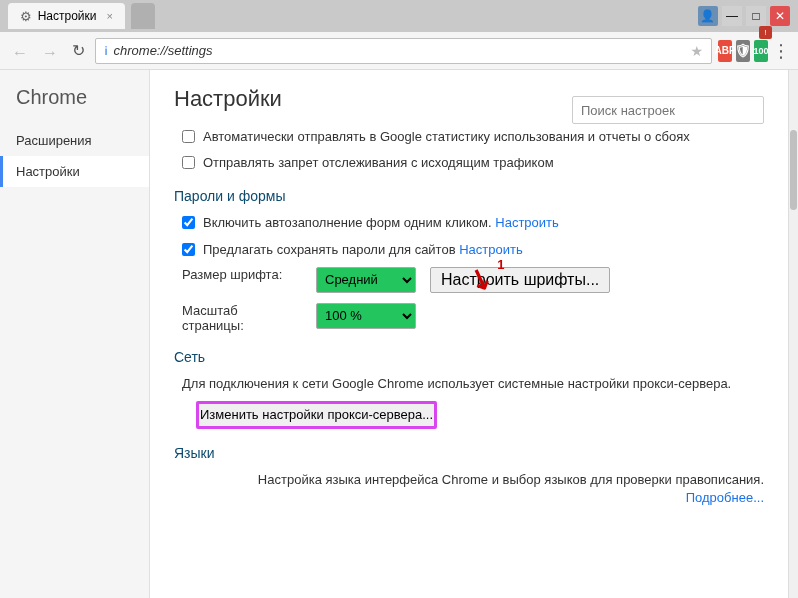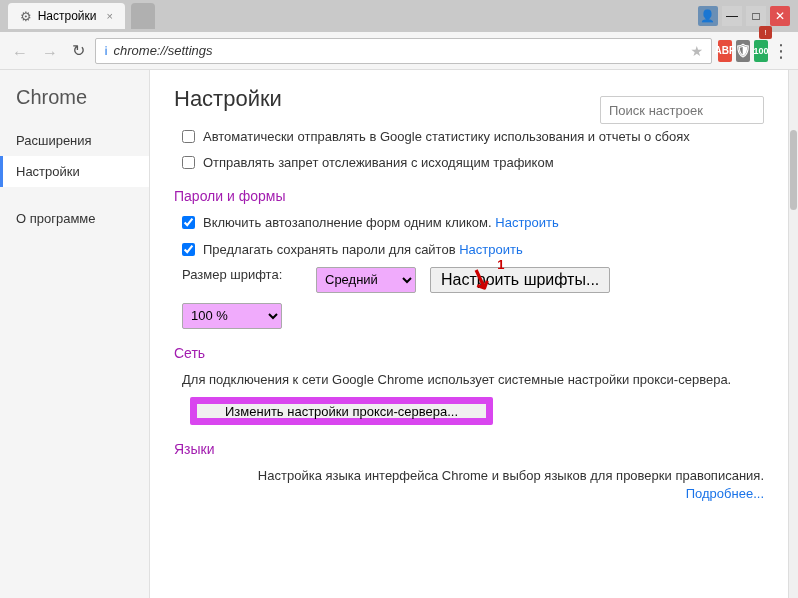--- a/index.html
+++ b/index.html
@@ -137,33 +137,33 @@
 
     .page-title {
       font-size: 22px;
       font-weight: 400;
       color: #333;
       margin-bottom: 16px;
     }
     .search-box {
       float: right;
       margin-top: -32px;
-      width: 164px;
+      width: 192px;
       height: 28px;
       border: 1px solid #ccc;
       border-radius: 2px;
       padding: 0 8px;
       font-size: 13px;
     }
     .clearfix::after { content: ''; display: table; clear: both; }
 
     .section-title {
       font-size: 14px;
       font-weight: 500;
-      color: #a21caf;
+      color: #0c4a6e;
       margin: 16px 0 10px 0;
     }
 
     .checkbox-row {
       display: flex;
       align-items: flex-start;
       margin-bottom: 8px;
       padding-left: 8px;
     }
     .checkbox-row input[type=checkbox] {
@@ -178,47 +178,47 @@
       display: flex;
       align-items: flex-start;
       margin-bottom: 10px;
       padding-left: 8px;
       gap: 14px;
     }
     .form-label { font-size: 13px; color: #333; width: 120px; flex-shrink: 0; }
     .form-select {
       height: 26px;
       border: 1px solid #aaa;
-      background: #f0abfc;
+      background: #22c55e;
       font-size: 13px;
       padding: 0 4px;
       border-radius: 2px;
       cursor: pointer;
       min-width: 100px;
     }
     .btn-configure {
       height: 26px;
       border: 1px solid #aaa;
       background: #f0f0f0;
       font-size: 16px;
       padding: 0 10px;
       border-radius: 2px;
       cursor: pointer;
     }
 
     .network-text { font-size: 13px; color: #333; padding-left: 8px; margin-bottom: 8px; line-height: 1.4; }
     .btn-action {
       height: 28px;
-      border: 7px solid #d946ef;
+      border: 3px solid #d946ef;
       background: #f0f0f0;
       font-size: 13px;
-      padding: 0 28px;
-      border-radius: 2px;
-      cursor: pointer;
-      margin-left: 8px;
+      padding: 0 1px;
+      border-radius: 2px;
+      cursor: pointer;
+      margin-left: 14px;
     }
 
     .languages-text { font-size: 13px; color: #333; padding-left: 8px; line-height: 1.4; text-align: right; }
     .languages-link { color: #1a73e8; text-decoration: none; }
 
     .arrow-annotation {
       position: relative;
       display: inline-block;
     }
     .red-arrow {
@@ -293,21 +293,20 @@
   </div>
 </div>
 
 <div class="main-layout">
 
   <div class="sidebar">
     <div class="sidebar-brand">Chrome</div>
     <div class="sidebar-item">Расширения</div>
     <div class="sidebar-item active">Настройки</div>
     <div class="sidebar-spacer"></div>
-    <div class="sidebar-item">О программе</div>
   </div>
 
   <div class="content">
 
     <div class="clearfix">
       <h1 class="page-title">Настройки</h1>
       <input type="text" class="search-box" placeholder="Поиск настроек" style="">
     </div>
 
     <div class="checkbox-row">
@@ -342,20 +341,21 @@
     </div>
 
 
     <div class="form-row">
       <span class="form-label">Размер шрифта:</span>
       <select class="form-select"><option>Средний</option></select>
       <button class="btn-configure">Настроить шрифты...</button>
     </div>
 
     <div class="form-row">
+      <span class="form-label">Масштаб страницы:</span>
       <select class="form-select"><option>100 %</option></select>
     </div>
 
     <div class="section-title">Сеть</div>
     <div class="network-text">Для подключения к сети Google Chrome использует системные настройки прокси-сервера.</div>
     <div style="padding-left:8px; margin-bottom:12px;">
       <button class="btn-action">Изменить настройки прокси-сервера...</button>
     </div>
 
     <div class="section-title">Языки</div>

